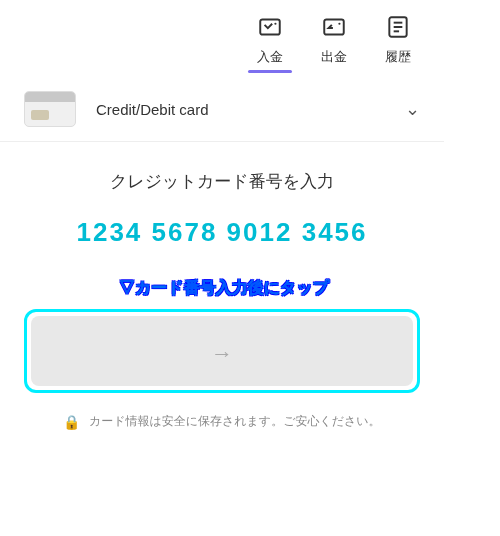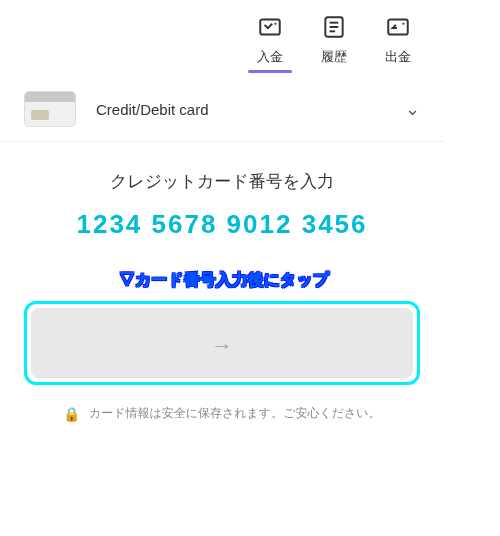--- a/index.html
+++ b/index.html
@@ -132,21 +132,21 @@
       display: flex;
       flex-direction: column;
       align-items: center;
       flex: 1;
     }
 
     .instruction-text {
       font-size: 17px;
       color: #333;
       text-align: left;
-      margin-bottom: 16px;
+      margin-bottom: 24px;
     }
 
     
     .card-number-display {
       font-size: 26px;
       font-weight: 700;
       color: #00bcd4;
       letter-spacing: 2px;
       text-align: center;
       margin-bottom: 30px;
@@ -222,47 +222,47 @@
     <div class="nav-item">
       <span class="nav-icon">
         <svg class="nav-svg-icon" viewBox="0 0 24 24" fill="none" stroke="#333" stroke-width="1.8">
           <rect x="3" y="5" width="18" height="14" rx="2"></rect>
           <path d="M7 10 L10 13 L14 9"></path>
           <circle cx="17" cy="9" r="1" fill="#333" stroke="none"></circle>
         </svg>
       </span>
       <span class="nav-label">入金</span>
       <div class="nav-underline"></div>
+    </div>
+
+    <div class="nav-item">
+      <span class="nav-icon">
+        <svg class="nav-svg-icon" viewBox="0 0 24 24" fill="none" stroke="#333" stroke-width="1.8">
+          <rect x="3" y="5" width="18" height="14" rx="2"></rect>
+          <path d="M10 10 L7 13 L11 13"></path>
+          <circle cx="17" cy="9" r="1" fill="#333" stroke="none"></circle>
+        </svg>
+      </span>
+      <span class="nav-label">出金</span>
+      <div class="nav-no-underline"></div>
     </div>
 
     <div class="nav-item">
       <span class="nav-icon">
         <svg class="nav-svg-icon" viewBox="0 0 24 24" fill="none" stroke="#333" stroke-width="1.8">
           <rect x="4" y="3" width="16" height="18" rx="2"></rect>
           <line x1="8" y1="8" x2="16" y2="8"></line>
           <line x1="8" y1="12" x2="16" y2="12"></line>
           <line x1="8" y1="16" x2="13" y2="16"></line>
         </svg>
       </span>
       <span class="nav-label">履歴</span>
       <div class="nav-no-underline"></div>
     </div>
 
-    <div class="nav-item">
-      <span class="nav-icon">
-        <svg class="nav-svg-icon" viewBox="0 0 24 24" fill="none" stroke="#333" stroke-width="1.8">
-          <rect x="3" y="5" width="18" height="14" rx="2"></rect>
-          <path d="M10 10 L7 13 L11 13"></path>
-          <circle cx="17" cy="9" r="1" fill="#333" stroke="none"></circle>
-        </svg>
-      </span>
-      <span class="nav-label">出金</span>
-      <div class="nav-no-underline"></div>
-    </div>
-
   </div>
 
   <div class="card-section-header">
     <div class="card-section-left">
       <div class="credit-card-icon"></div>
       <span class="card-section-title">Credit/Debit card</span>
     </div>
     <span class="chevron-down">⌄</span>
   </div>
 

